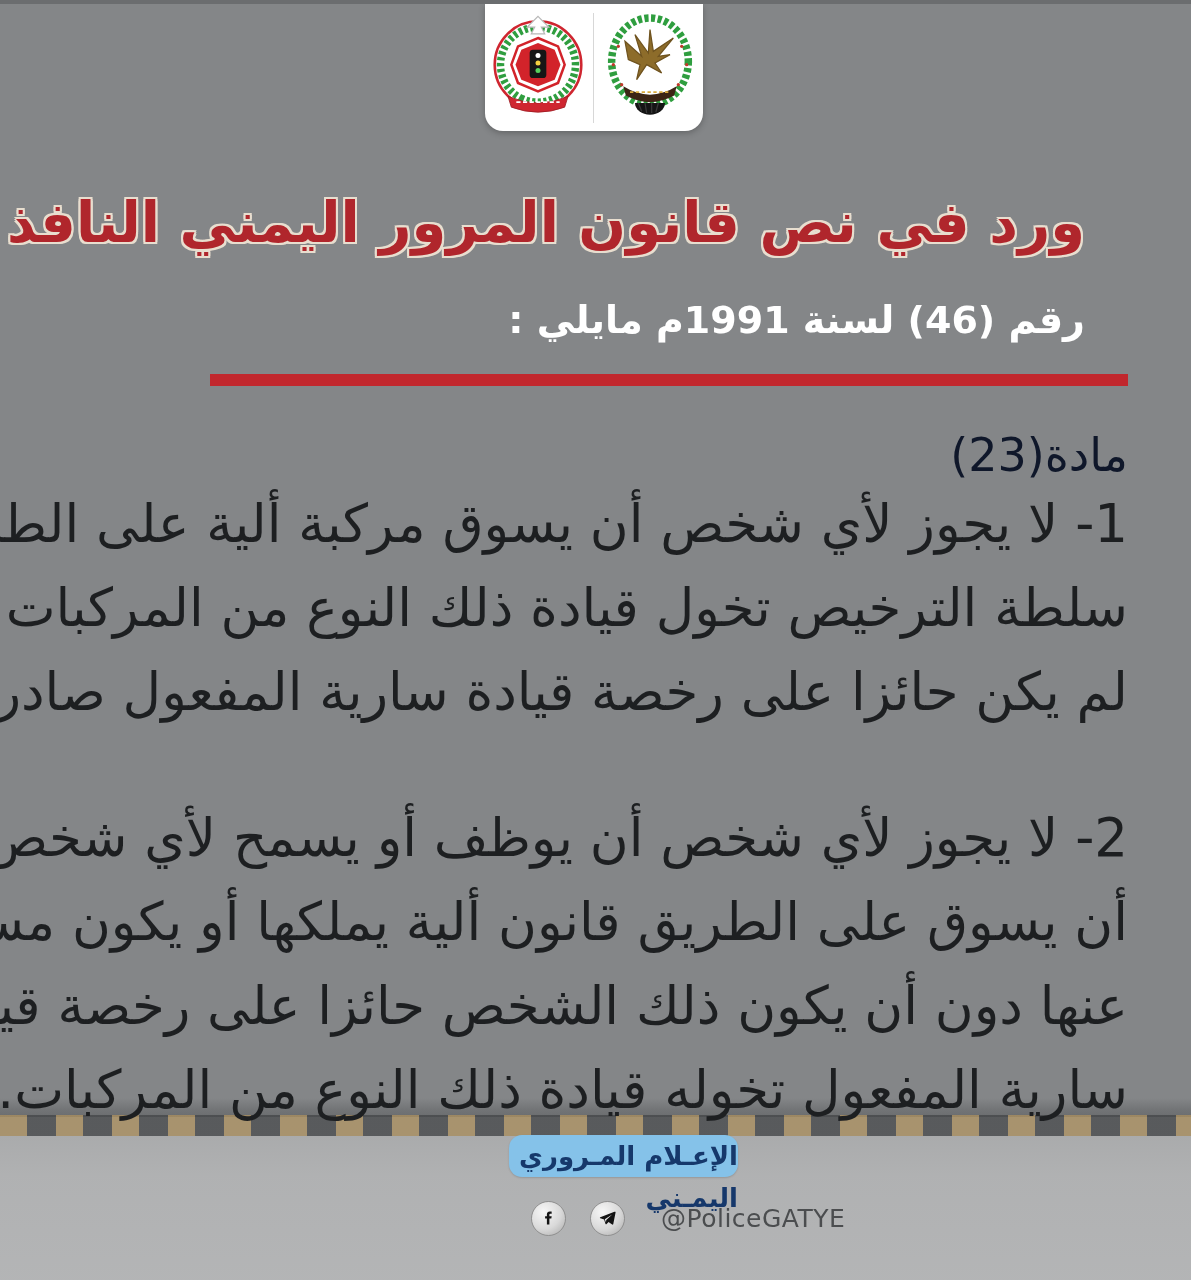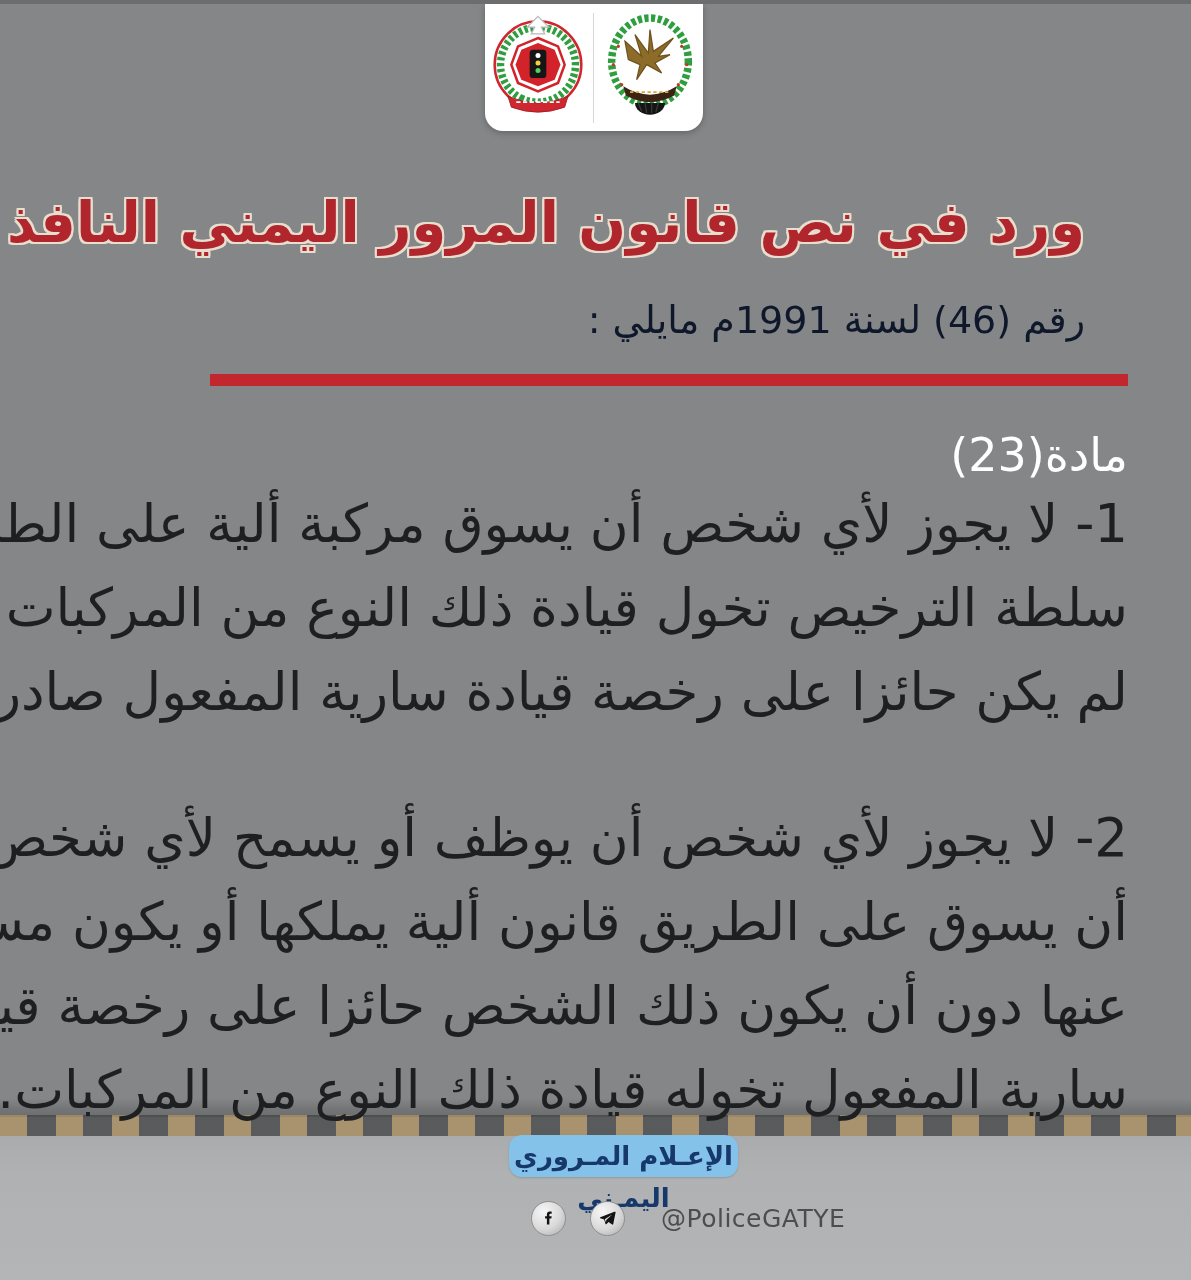--- a/index.html
+++ b/index.html
@@ -51,47 +51,47 @@
   .title{
     position:absolute;right:106px;top:186px;
     direction:rtl;white-space:nowrap;
     font-size:56px;font-weight:bold;color:#b0262c;
     text-shadow:-2px -2px 0 #e8decf,2px -2px 0 #e8decf,-2px 2px 0 #e8decf,2px 2px 0 #e8decf,
                  0 -2px 0 #e8decf,0 2px 0 #e8decf,-2px 0 0 #e8decf,2px 0 0 #e8decf;
   }
   .subtitle{
     position:absolute;right:106px;top:294px;
     direction:rtl;white-space:nowrap;
-    font-size:38px;font-weight:normal;color:#0f172a;
+    font-size:38px;font-weight:bold;color:#ffffff;
   }
   .red-divider{
     position:absolute;left:210px;top:370px;width:918px;height:12px;
     background:#c1272d;
   }
   
   .article-heading{
     position:absolute;right:63px;top:424px;
-    direction:rtl;font-size:46px;color:#ffffff;
+    direction:rtl;font-size:46px;color:#0f172a;
   }
   .para{
     position:absolute;left:63px;width:1065px;
     direction:rtl;color:#1d1f21;font-size:53px;
   }
   .para .jline{
     line-height:84px;height:84px;
     text-align:justify;text-align-last:justify;
     white-space:nowrap;overflow:visible;
   }
   .para1{top:478px;}
   .para2{top:792px;}
   
   .badge{
     position:absolute;left:509px;top:1131px;width:229px;height:42px;
     background:#85c2e9;border-radius:13px;
-    direction:rtl;text-align:center;line-height:42px;
+    direction:rtl;text-align:right;line-height:42px;
     font-size:26px;font-weight:bold;color:#16386b;
     box-shadow:0 1px 2px rgba(0,0,0,0.15);
   }
   .social-row{
     position:absolute;left:531px;top:1196px;height:36px;
     display:flex;align-items:center;gap:24px;
   }
   .social-circle{
     width:35px;height:35px;border-radius:50%;
     background:radial-gradient(circle at 35% 30%, #f7f7f7 0%, #d9d9d9 55%, #a8a8a8 100%);

